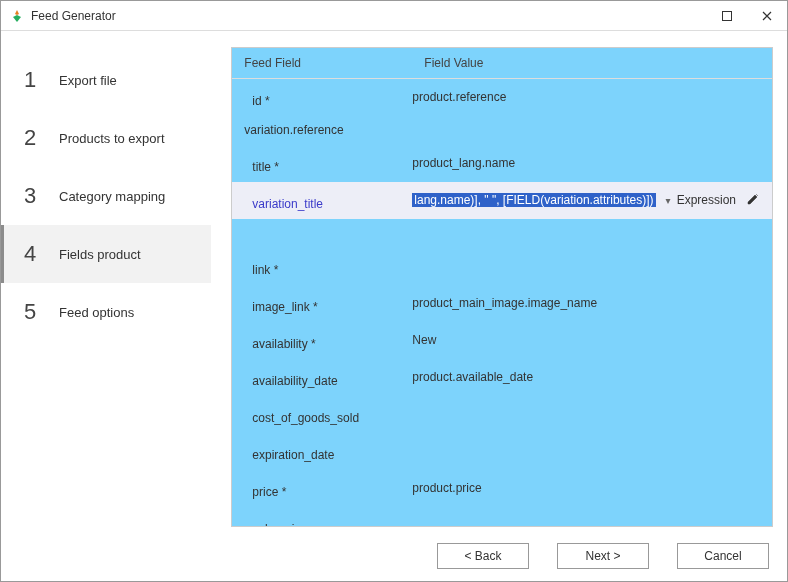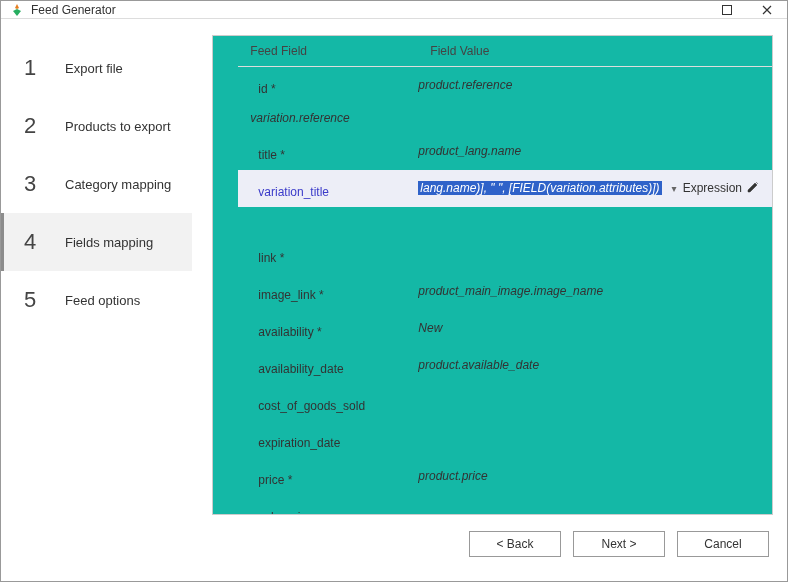--- a/index.html
+++ b/index.html
@@ -7,21 +7,21 @@
     font-family: "Segoe UI", Tahoma, sans-serif;
     font-size: 12px;
     color: #333;
     background: #fff;
     width: 788px;
     height: 582px;
     overflow: hidden;
     border: 1px solid #999;
   }
   .titlebar {
-    height: 18px;
+    height: 30px;
     display: flex;
     align-items: center;
     padding: 0 0 0 8px;
     border-bottom: 1px solid #ddd;
     font-size: 12px;
   }
   .titlebar .app-icon { width: 16px; height: 16px; margin-right: 6px; display: flex; align-items: center; justify-content: center; }
   .titlebar .title { flex: 1; }
   .titlebar .winbtn { width: 40px; height: 30px; display: flex; align-items: center; justify-content: center; font-size: 14px; color: #333; cursor: pointer; }
   .main {
@@ -42,88 +42,87 @@
   .navitem .num {
     font-size: 22px;
     font-weight: 300;
     color: #444;
     width: 26px;
     text-align: center;
   }
   .navitem .label {
     font-size: 13px;
     color: #333;
-    margin-left: 22px;
+    margin-left: 16px;
   }
   .navitem.active {
     background: #f2f2f2;
     border-left: 3px solid #8c8c8c;
     padding-left: 13px;
   }
   .content {
     flex: 1;
     padding: 16px 14px 0 20px;
   }
   .tablewrap {
     border: 1px solid #ccc;
     height: 480px;
     overflow: hidden;
     position: relative;
-    background: #14b8a6;
-    padding-left: 25px;
+    background: #7dd3fc;
   }
   .thead {
     display: flex;
     border-bottom: 1px solid #ddd;
     padding: 8px 12px;
     font-size: 12px;
     color: #444;
   }
   .col-field { width: 180px; }
   .col-value { flex: 1; }
   .trow {
     display: flex;
     align-items: center;
     padding: 7px 12px;
     font-size: 12px;
     color: #333;
     border-bottom: 1px solid transparent;
     min-height: 29px;
   }
   .trow .fieldname { width: 168px; padding-left: 8px; margin-top: 8px; }
-  .trow .fieldvalue { flex: 1; white-space: nowrap; overflow: hidden; text-overflow: ellipsis; font-style: italic; }
+  .trow .fieldvalue { flex: 1; white-space: nowrap; overflow: hidden; text-overflow: ellipsis; }
   .trow.selected { background: #edeef7; }
   .trow.selected .fieldname { color: #3a3ac9; }
   .highlight-val {
     background: #2f62c9;
     color: #fff;
     padding: 1px 2px;
     border-radius: 1px;
     display: inline;
   }
   .dropdown-caret {
     margin: 0 6px;
     color: #666;
     font-size: 10px;
     display: inline-block;
   }
   .expr-label {
     font-size: 12px;
     color: #333;
-    margin-right: 4px;
+    margin-right: 10px;
   }
   .edit-icon { color: #333; font-size: 13px; display: inline-block; }
   .selected-extras { display: flex; align-items: center; margin-left: 4px; }
   .footer {
     height: 50px;
     display: flex;
     justify-content: flex-end;
     align-items: center;
     padding-right: 18px;
-    gap: 12px;
+    gap: 28px;
   }
   .btn {
     min-width: 92px;
     height: 26px;
     border: 1px solid #999;
     background: #fff;
     font-size: 12px;
     color: #333;
     cursor: pointer;
     padding: 0 14px;
@@ -164,21 +163,21 @@
     <div class="navitem">
       <span class="num">2</span>
       <span class="label">Products to export</span>
     </div>
     <div class="navitem">
       <span class="num">3</span>
       <span class="label">Category mapping</span>
     </div>
     <div class="navitem active">
       <span class="num">4</span>
-      <span class="label">Fields mapping</span>
+      <span class="label">Fields product</span>
     </div>
     <div class="navitem">
       <span class="num">5</span>
       <span class="label">Feed options</span>
     </div>
   </div>
 
   <div class="content">
     <div class="tablewrap">
       <div class="thead">

